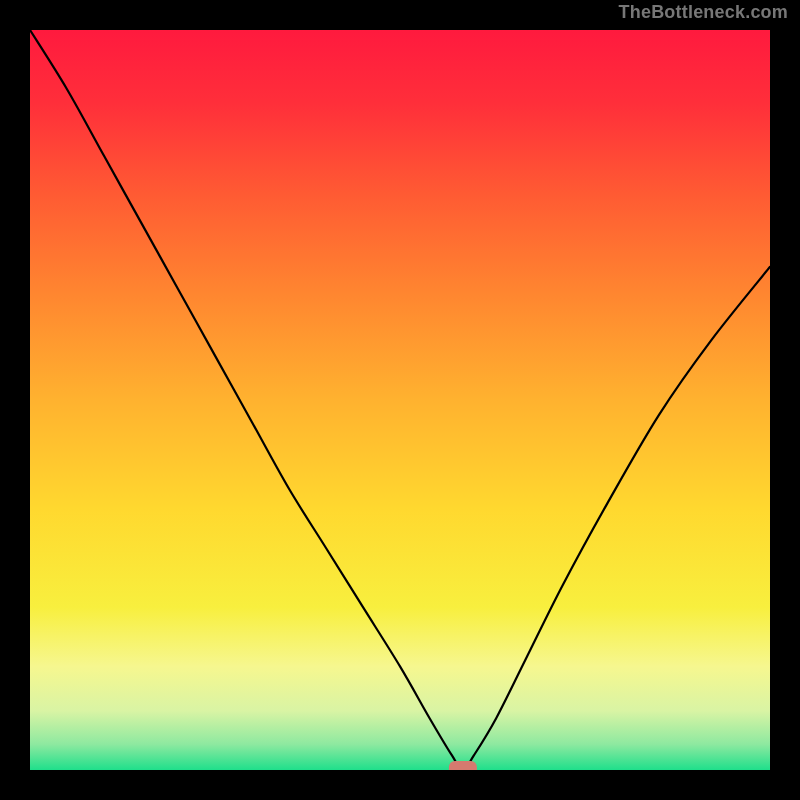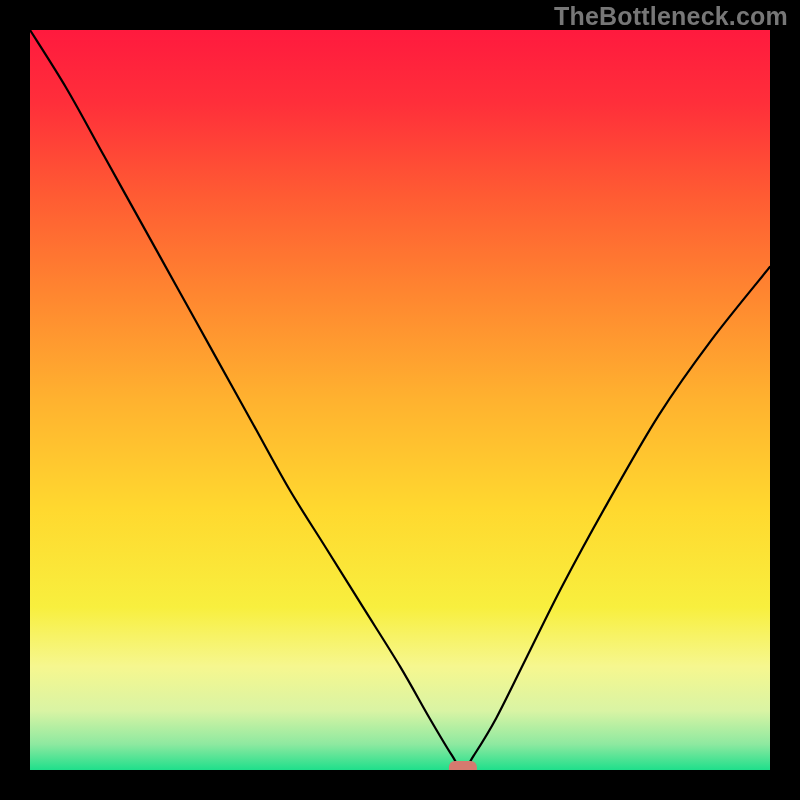--- a/index.html
+++ b/index.html
@@ -16,21 +16,21 @@
     top: 0;
     left: 0;
     width: 800px;
     height: 800px;
     background: #000;
   }
   .watermark {
     position: absolute;
     top: 2px;
     right: 12px;
-    font-size: 25px;
+    font-size: 18px;
     font-weight: 600;
     color: #777;
     letter-spacing: 0.2px;
     user-select: none;
   }
   .plot {
     position: absolute;
     top: 30px;
     left: 30px;
     width: 740px;

